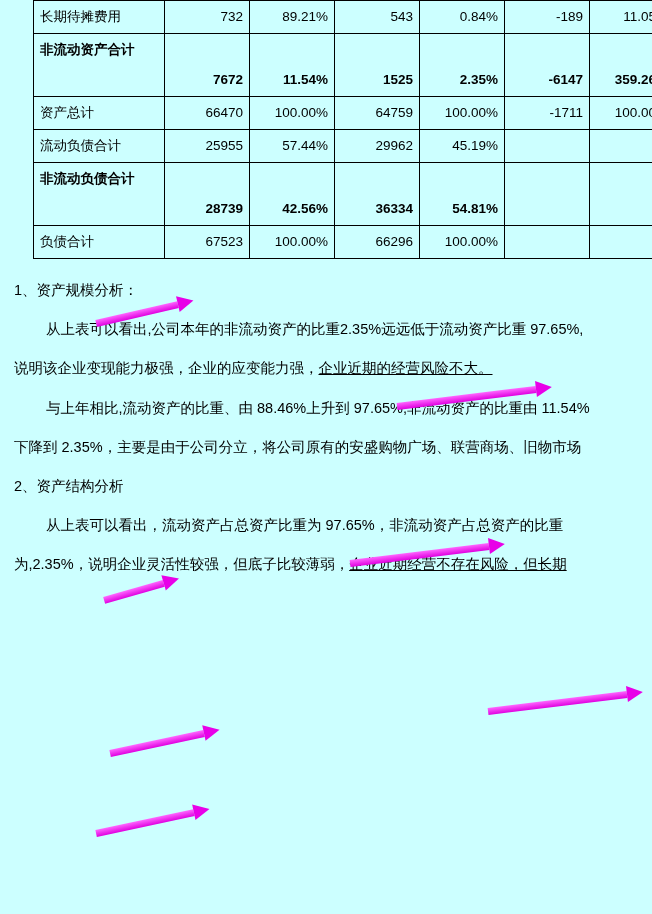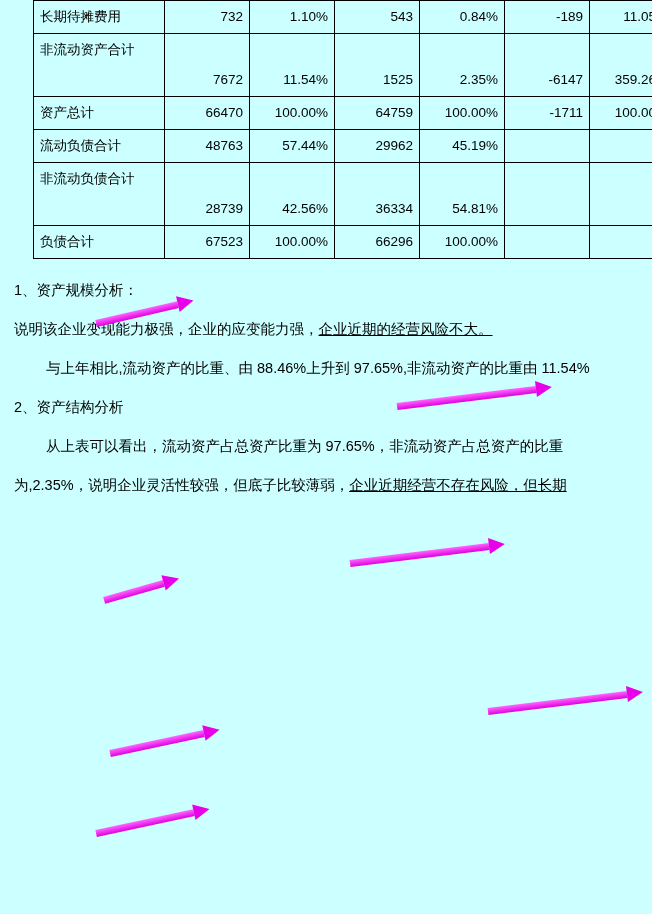--- a/index.html
+++ b/index.html
@@ -40,20 +40,21 @@
     text-align: left;
     width: 118px;
     line-height: 26px;
   }
   table.fin td.num {
     text-align: right;
     line-height: 26px;
   }
   table.fin tr.tall td {
     height: 56px;
+    font-weight: bold;
   }
   table.fin tr.tall td.num {
     vertical-align: bottom;
   }
   table.fin tr.tall td.label {
     vertical-align: top;
   }
   .col-a { width: 72px; }
   .col-b { width: 72px; }
 
@@ -68,20 +69,21 @@
     line-height: 39px;
     color: #000;
     font-family: "Liberation Sans", sans-serif;
     white-space: nowrap;
   }
   p.indent {
     text-indent: 32px;
   }
   .u {
     text-decoration: underline;
+    font-family: Liberation Mono, monospace;
   }
 
   
   .arrow {
     position: absolute;
     height: 16px;
     pointer-events: none;
   }
   .arrow .shaft {
     position: absolute;
@@ -104,21 +106,21 @@
 <body>
 
 <div class="page">
 
   <table class="fin">
     <tbody>
 
       <tr>
         <td class="label">长期待摊费用</td>
         <td class="num col-a">732</td>
-        <td class="num col-b">1.10%</td>
+        <td class="num col-b">89.21%</td>
         <td class="num col-a">543</td>
         <td class="num col-b">0.84%</td>
         <td class="num col-a">-189</td>
         <td class="num col-b">11.05%</td>
       </tr>
 
       <tr class="tall">
         <td class="label">非流动资产合计</td>
         <td class="num col-a">7672</td>
         <td class="num col-b">11.54%</td>
@@ -133,21 +135,21 @@
         <td class="num col-a">66470</td>
         <td class="num col-b">100.00%</td>
         <td class="num col-a">64759</td>
         <td class="num col-b">100.00%</td>
         <td class="num col-a">-1711</td>
         <td class="num col-b">100.00%</td>
       </tr>
 
       <tr>
         <td class="label">流动负债合计</td>
-        <td class="num col-a">48763</td>
+        <td class="num col-a">25955</td>
         <td class="num col-b">57.44%</td>
         <td class="num col-a">29962</td>
         <td class="num col-b">45.19%</td>
         <td class="num col-a"></td>
         <td class="num col-b"></td>
       </tr>
 
       <tr class="tall">
         <td class="label">非流动负债合计</td>
         <td class="num col-a">28739</td>
@@ -168,23 +170,25 @@
         <td class="num col-b"></td>
       </tr>
 
     </tbody>
   </table>
 
   <div class="bodytext">
 
     <p class="para">1、资产规模分析：</p>
 
+    <p class="para indent">从上表可以看出,公司本年的非流动资产的比重2.35%远远低于流动资产比重 97.65%,</p>
     <p class="para"><span>说明该企业变现能力极强，企业的应变能力强，</span><span class="u">企业近期的经营风险不大。</span></p>
 
     <p class="para indent">与上年相比,流动资产的比重、由 88.46%上升到 97.65%,非流动资产的比重由 11.54%</p>
+    <p class="para">下降到 2.35%，主要是由于公司分立，将公司原有的安盛购物广场、联营商场、旧物市场</p>
 
     <p class="para">2、资产结构分析</p>
 
     <p class="para indent">从上表可以看出，流动资产占总资产比重为 97.65%，非流动资产占总资产的比重</p>
     <p class="para"><span>为,2.35%，说明企业灵活性较强，但底子比较薄弱，</span><span class="u">企业近期经营不存在风险，但长期</span></p>
 
 
 
   </div>
 

